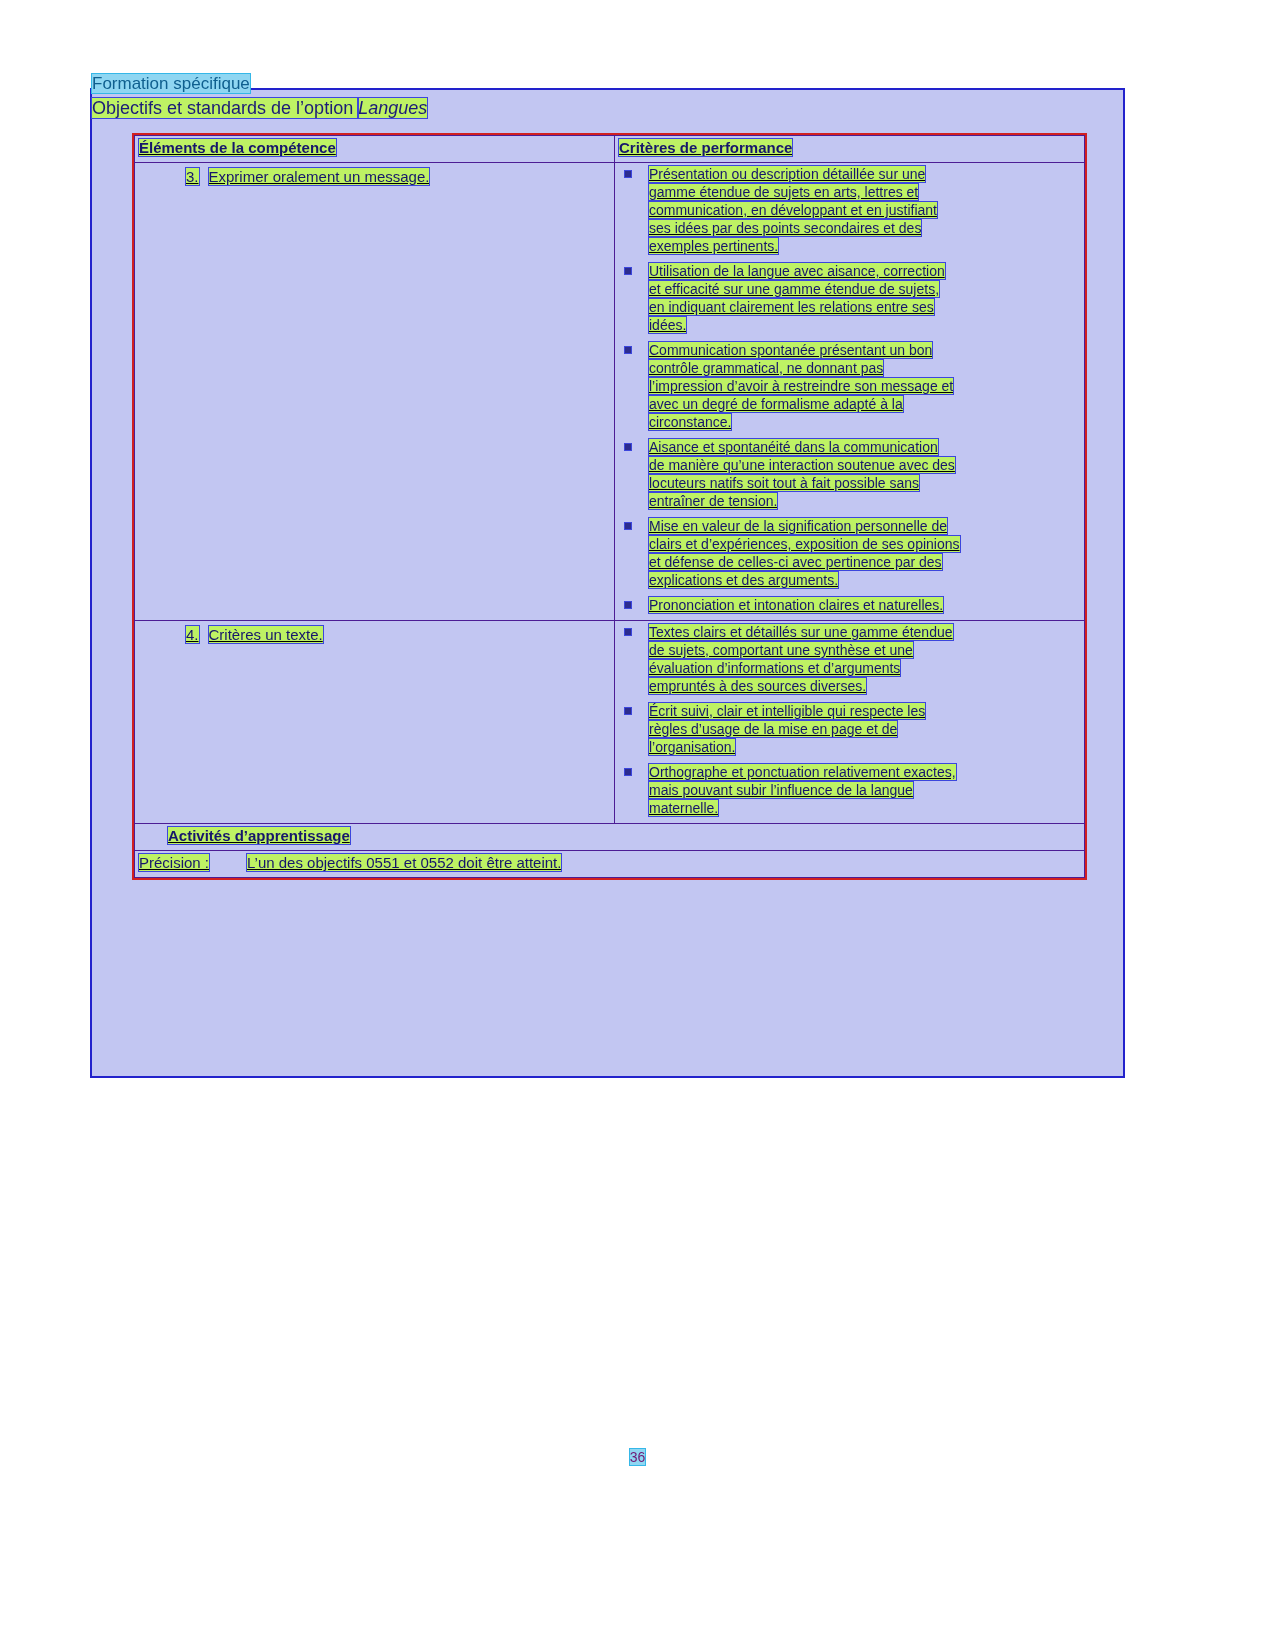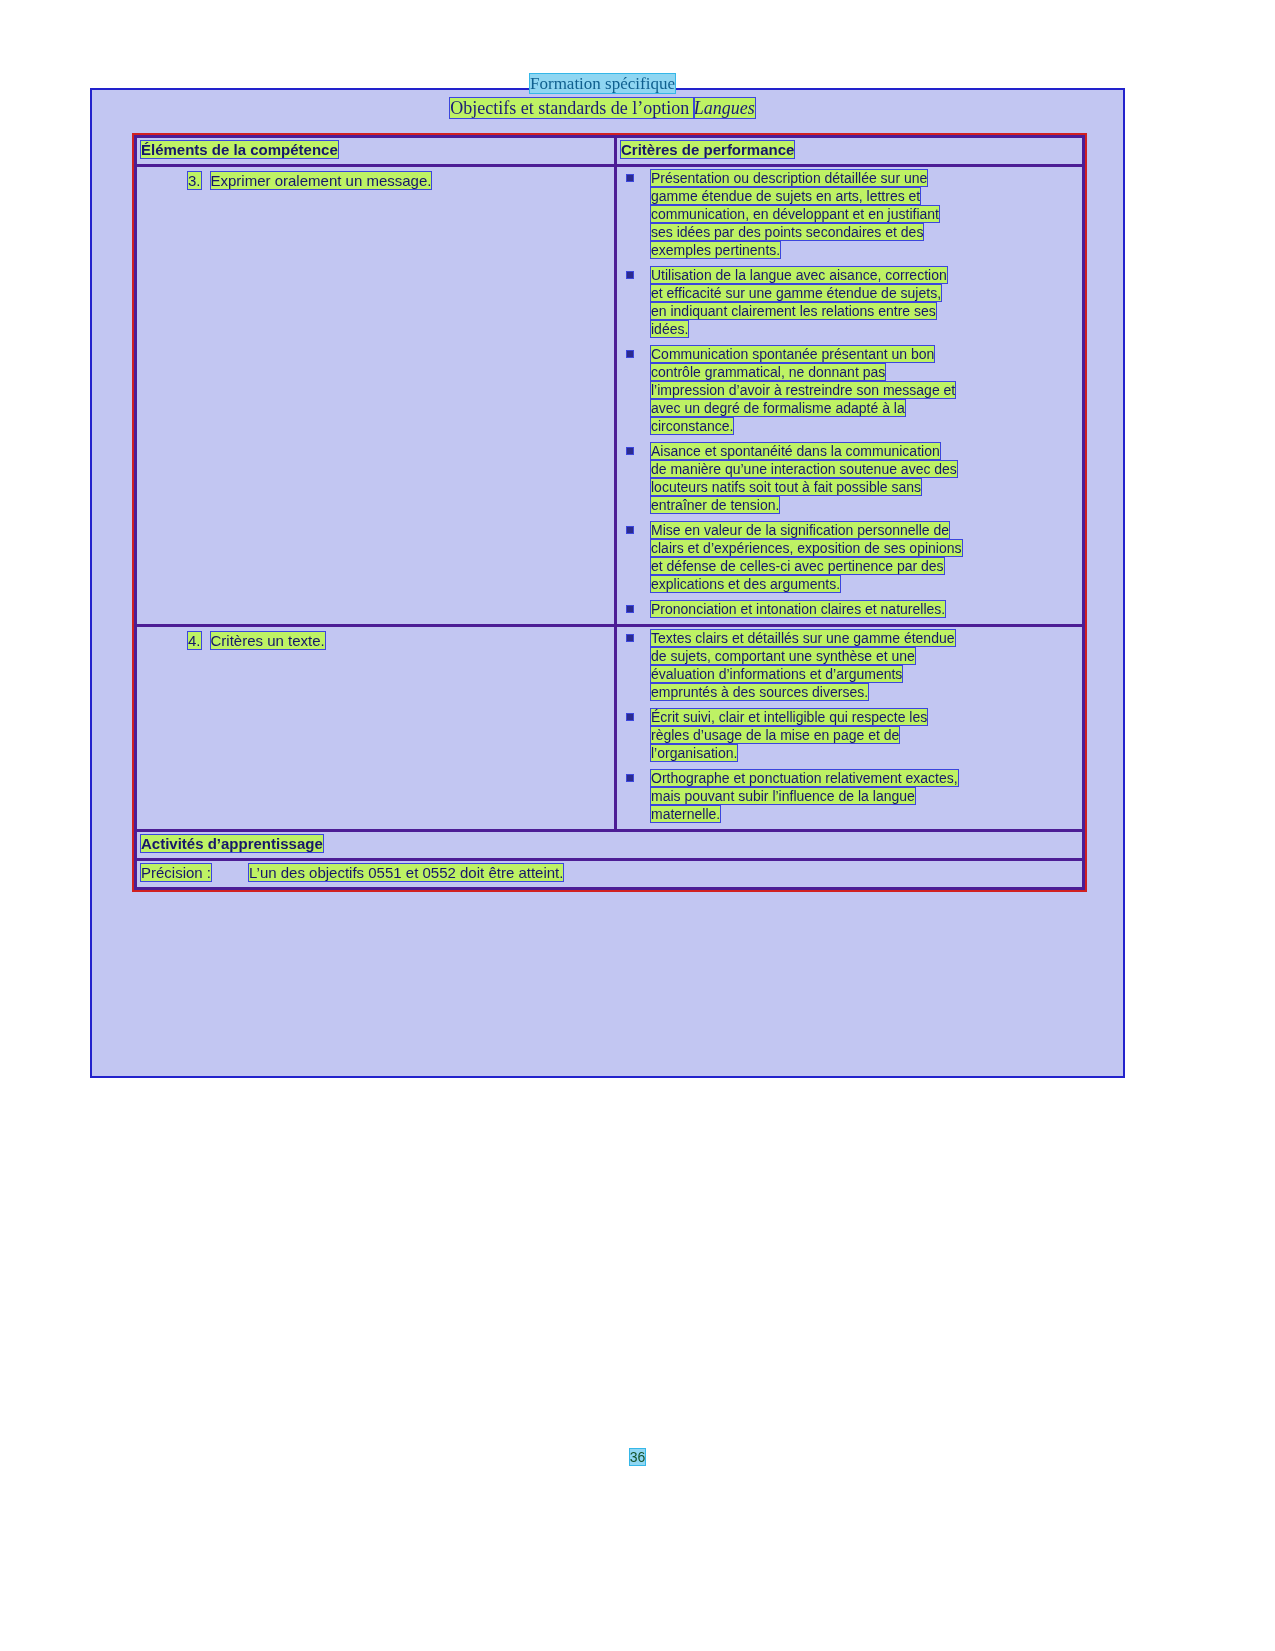--- a/index.html
+++ b/index.html
@@ -24,24 +24,23 @@
     border: 2px solid #2222cc;
     background: #c2c6f2;
     box-sizing: border-box;
   }
 
   .header-block {
     position: absolute;
     left: 0;
     top: -16px;
     width: 100%;
-    text-align: center;
+    text-align: left;
     padding-right: 10px;
     box-sizing: border-box;
-    font-family: Liberation Serif, serif;
   }
   .hdr-line1, .hdr-line2 {
     display: block;
     white-space: nowrap;
   }
   .hl {
     background: #bef264;
     outline: 1px solid #3c46dd;
     color: #16166b;
   }
@@ -72,22 +71,23 @@
     box-sizing: border-box;
     background: #c2c6f2;
   }
   table.main {
     width: 100%;
     border-collapse: collapse;
     table-layout: fixed;
   }
   table.main td {
     vertical-align: top;
-    border: 3px solid #4c1d95;
+    border: 1px solid #4c1d95;
     padding: 3px 4px 5px 4px;
+    text-decoration: underline;
   }
   col.c1 { width: 480px; }
   col.c2 { width: auto; }
 
   .th span {
     font-weight: bold;
     font-size: 15px;
   }
   .cellrow td { background: #c2c6f2; }
 
@@ -127,36 +127,37 @@
     line-height: 1.0;
     margin-bottom: 2px;
   }
   .ln span.hl {
     font-size: 14px;
   }
 
   .sect-title td span {
     font-weight: bold;
     font-size: 15px;
+    margin-left: 29px;
   }
   .precision td .hl {
     font-size: 15px;
   }
   .gap { display: inline-block; width: 38px; }
 
   .pagenum {
     position: absolute;
     left: 0;
     top: 1448px;
     width: 1275px;
     text-align: center;
   }
   .pagenum span {
     font-size: 14px;
-    color: #14532d;
+    color: #701a75;
     background: #8fd6f2;
     outline: 1px solid #35b7e8;
   }
 </style>
 </head>
 <body>
 
 <div class="page">
 
   <div class="header-block">

